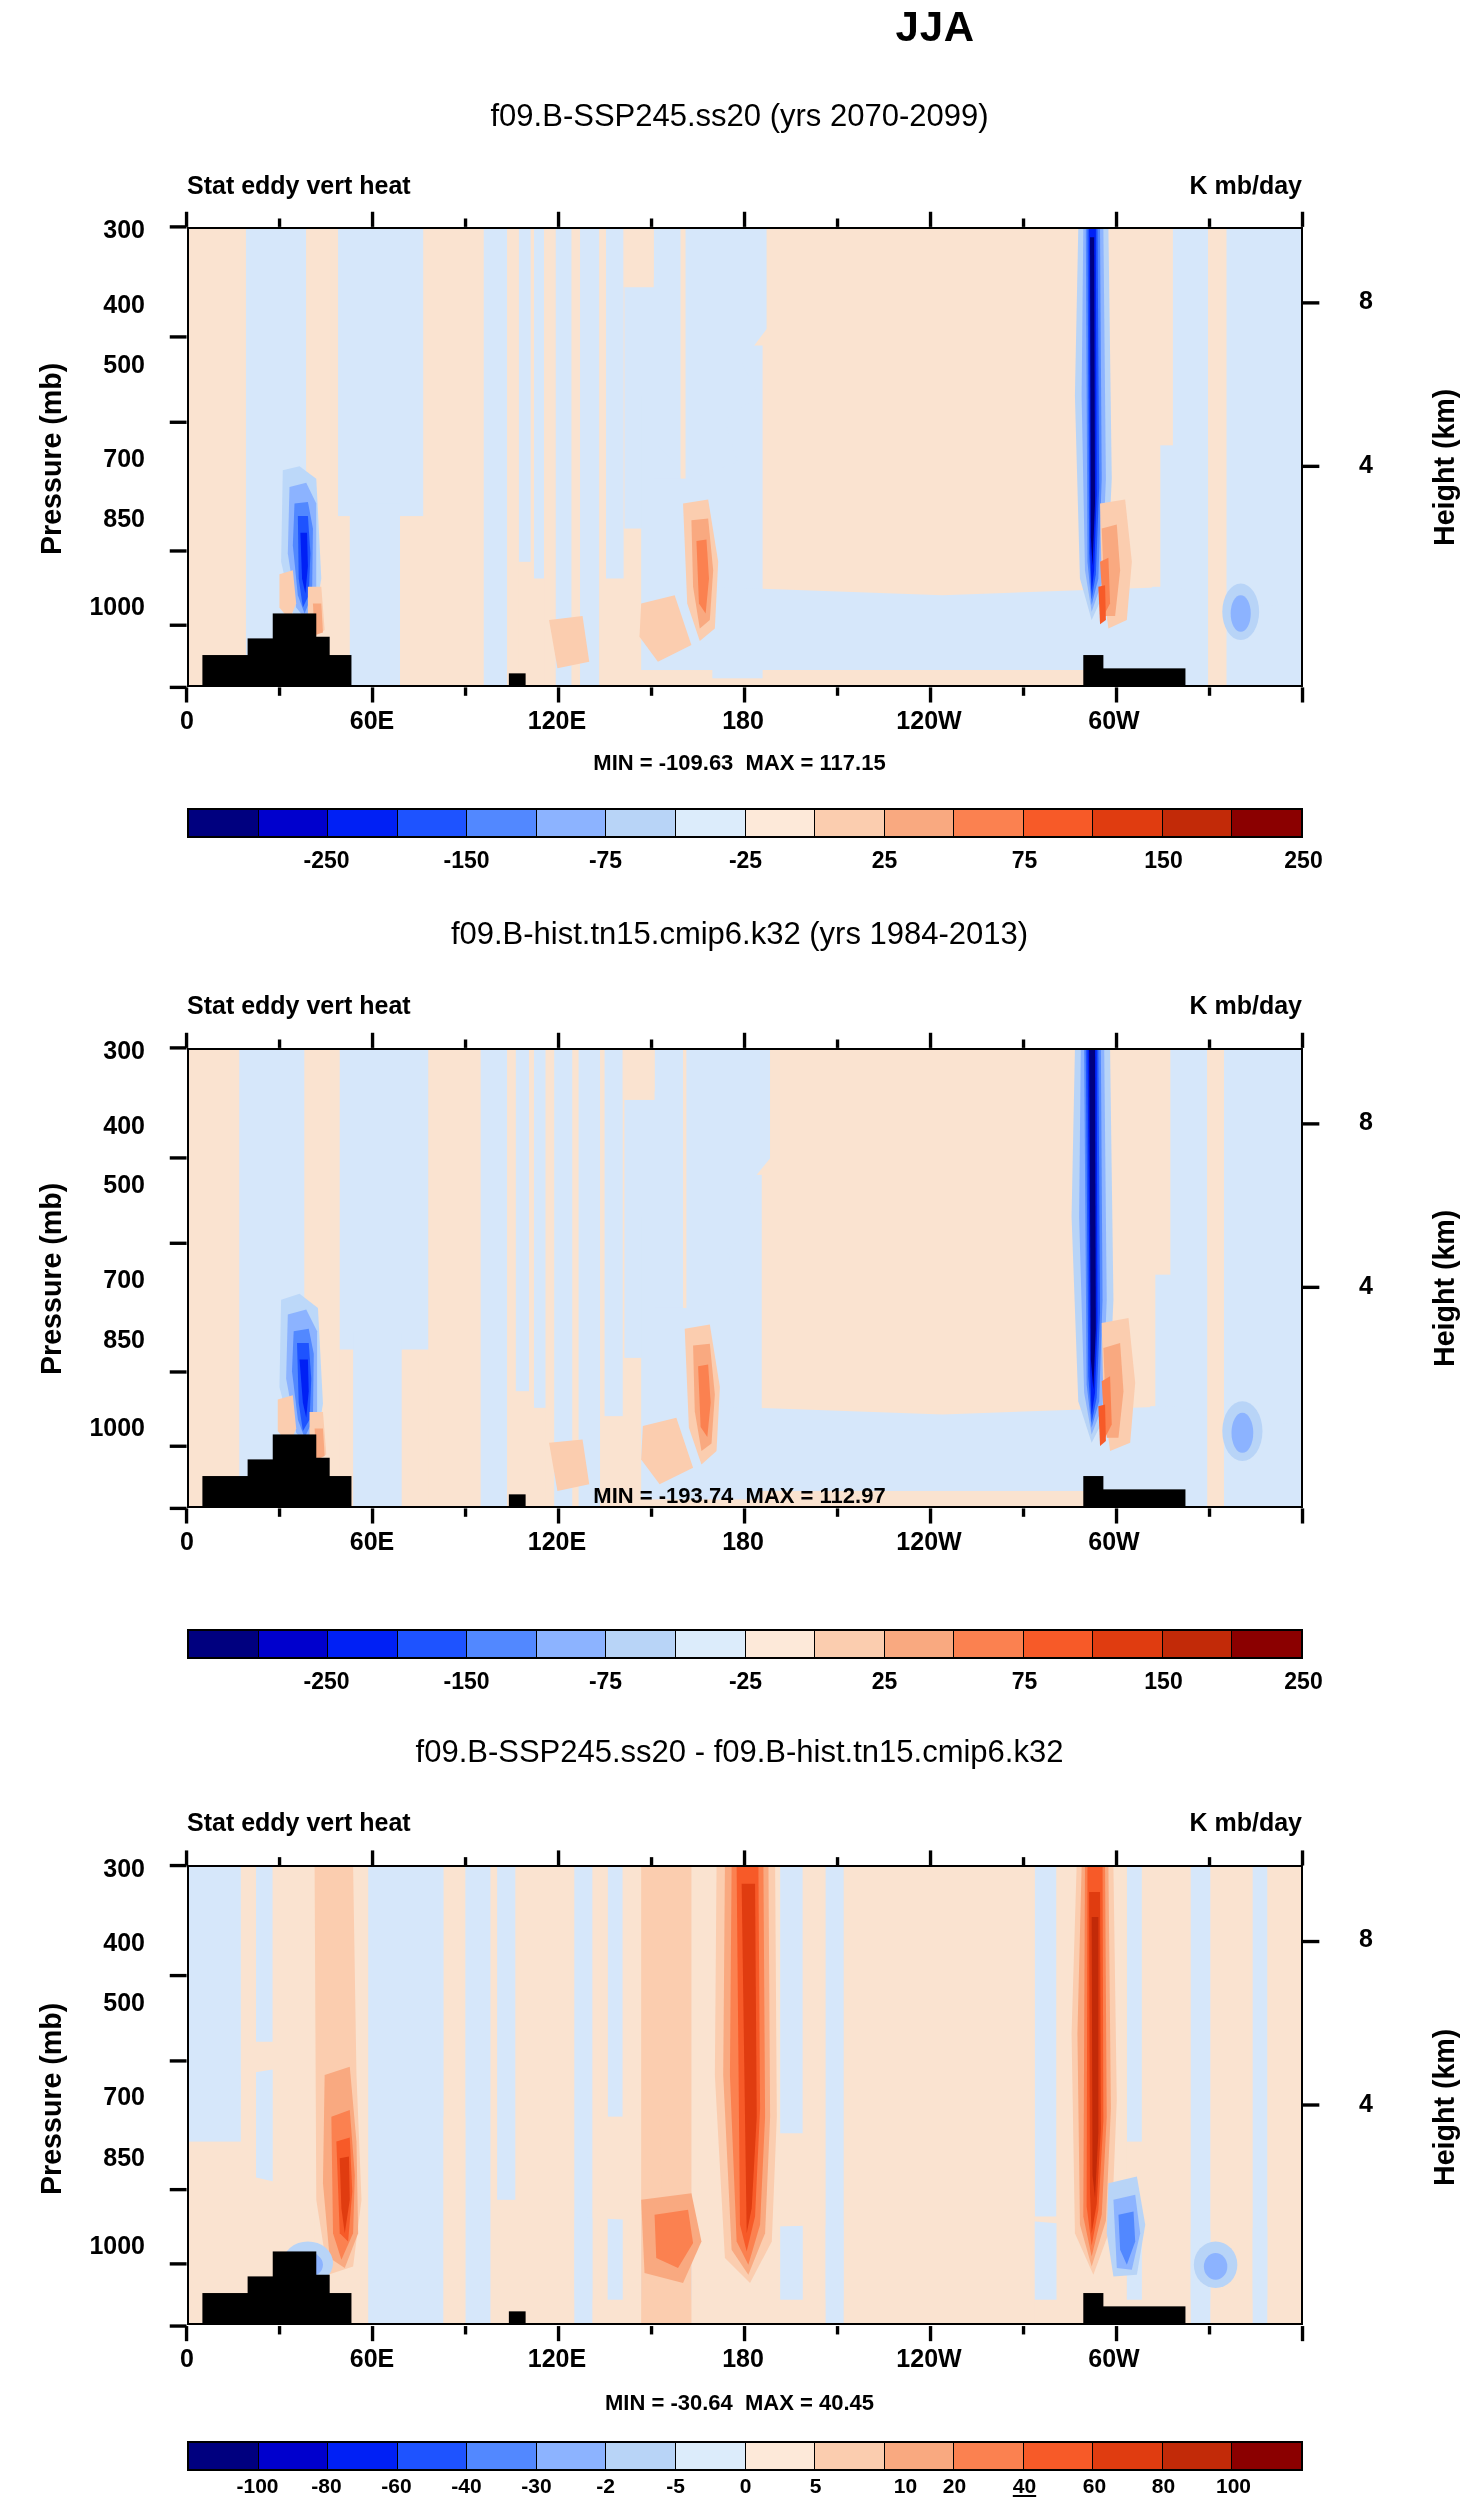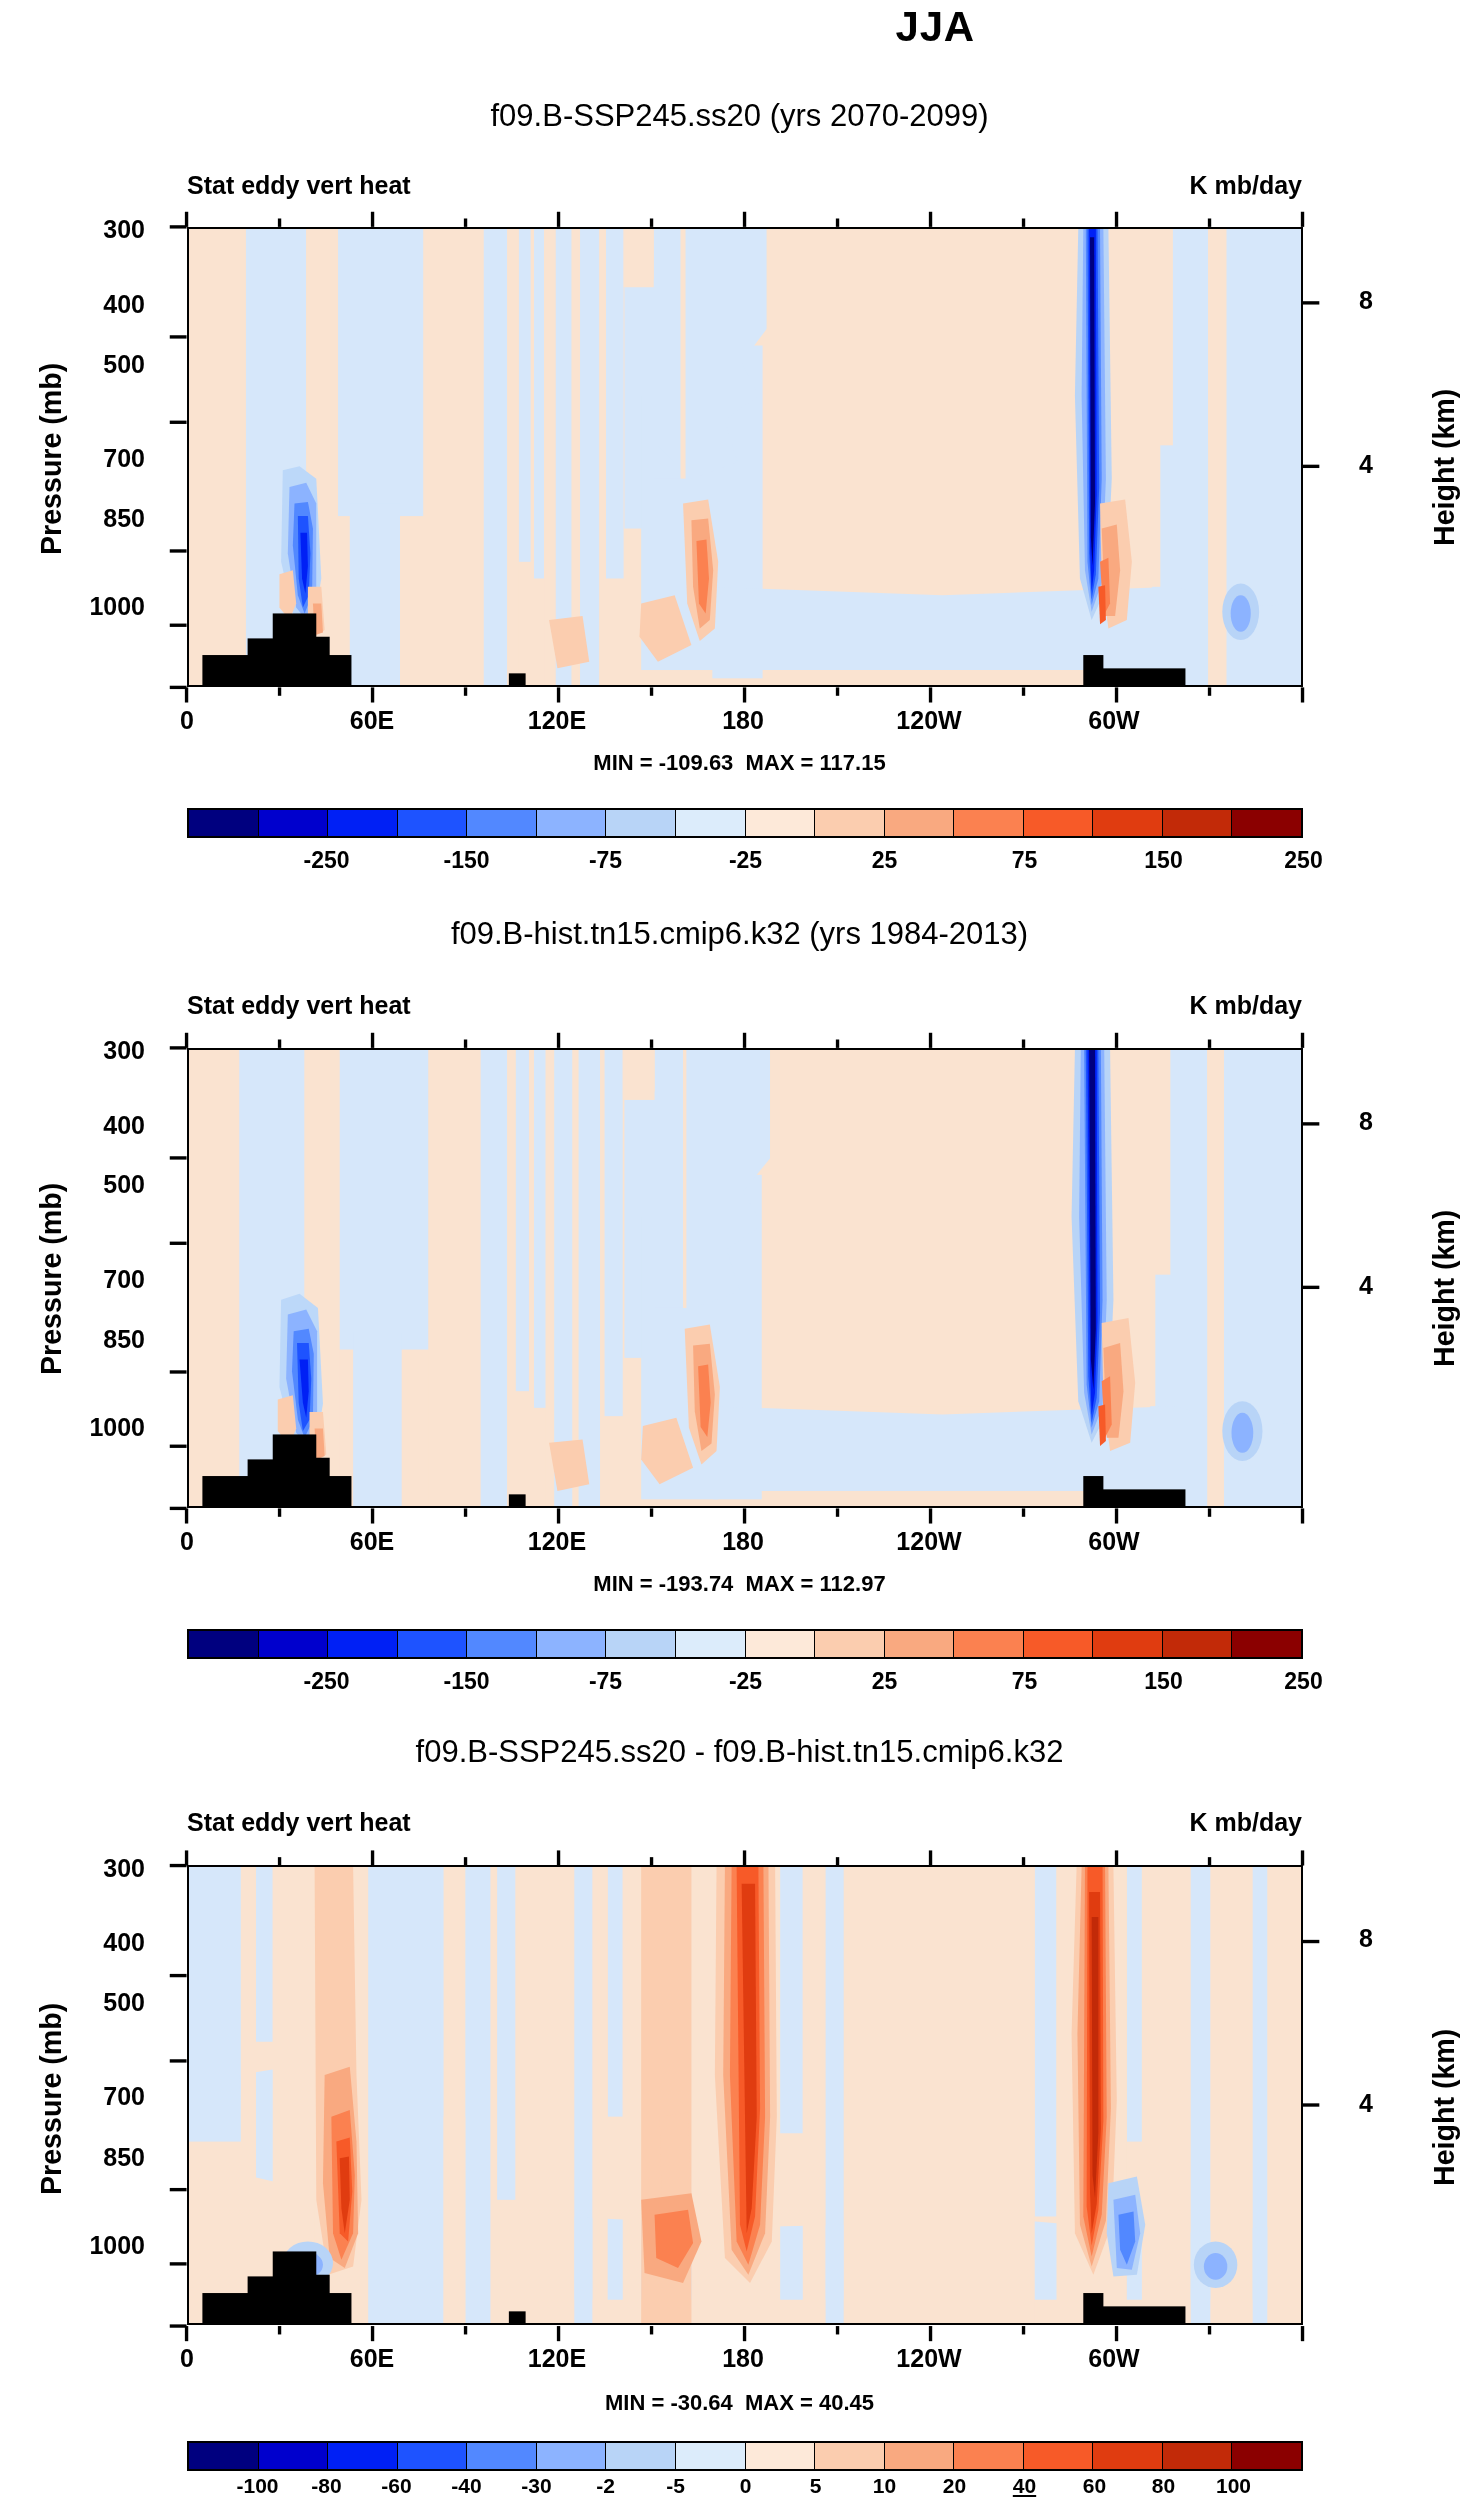--- a/index.html
+++ b/index.html
@@ -332,21 +332,21 @@
 <div class="ytick-r" style="left:1359px;top:1107px">8</div>
 <div class="ytick-r" style="left:1359px;top:1271px">4</div>
 
 <div class="xtick" style="left:128px;top:1527px">0</div>
 <div class="xtick" style="left:313px;top:1527px">60E</div>
 <div class="xtick" style="left:498px;top:1527px">120E</div>
 <div class="xtick" style="left:684px;top:1527px">180</div>
 <div class="xtick" style="left:870px;top:1527px">120W</div>
 <div class="xtick" style="left:1055px;top:1527px">60W</div>
 
-<div class="minmax" style="top:1571px">
+<div class="minmax" style="top:1483px">
   <span>MIN = -193.74</span>&nbsp;&nbsp;<span>MAX = 112.97</span>
 </div>
 
 <div class="cbar" id="cbar-1" style="left:187px;top:1629px;width:1116px;height:30px">
     <div class="cbar-cell" style="background: rgb(0, 0, 127);"></div>
     <div class="cbar-cell" style="background: rgb(0, 0, 205);"></div>
     <div class="cbar-cell" style="background: rgb(0, 32, 245);"></div>
     <div class="cbar-cell" style="background: rgb(30, 83, 255);"></div>
     <div class="cbar-cell" style="background: rgb(82, 136, 255);"></div>
     <div class="cbar-cell" style="background: rgb(140, 179, 255);"></div>
@@ -522,21 +522,21 @@
 <div class="cbar-labels" id="cbarlab-2" style="left:187px;top:2474px;width:1116px;height:27px">
     <div class="cbar-lab small" style="left: 70px;">-100</div>
     <div class="cbar-lab small" style="left: 139px;">-80</div>
     <div class="cbar-lab small" style="left: 209px;">-60</div>
     <div class="cbar-lab small" style="left: 279px;">-40</div>
     <div class="cbar-lab small" style="left: 349px;">-30</div>
     <div class="cbar-lab small" style="left: 418px;">-2</div>
     <div class="cbar-lab small" style="left: 488px;">-5</div>
     <div class="cbar-lab small" style="left: 558px;">0</div>
     <div class="cbar-lab small" style="left: 628px;">5</div>
-    <div class="cbar-lab small" style="left: 697px;">10</div>
+    <div class="cbar-lab small" style="left: 718px;">10</div>
     <div class="cbar-lab small" style="left: 767px;">20</div>
     <div class="cbar-lab small" style="left: 837px; text-decoration: underline;">40</div>
     <div class="cbar-lab small" style="left: 907px;">60</div>
     <div class="cbar-lab small" style="left: 976px;">80</div>
     <div class="cbar-lab small" style="left: 1046px;">100</div>
   </div>
 
 <svg class="abs" style="left:0;top:0;width:1479px;height:2500px;pointer-events:none" viewBox="0 0 1760 2975">
   <g stroke="#000" stroke-width="4" id="tickgroup">
       <line x1="222" y1="252" x2="222" y2="270"></line>

